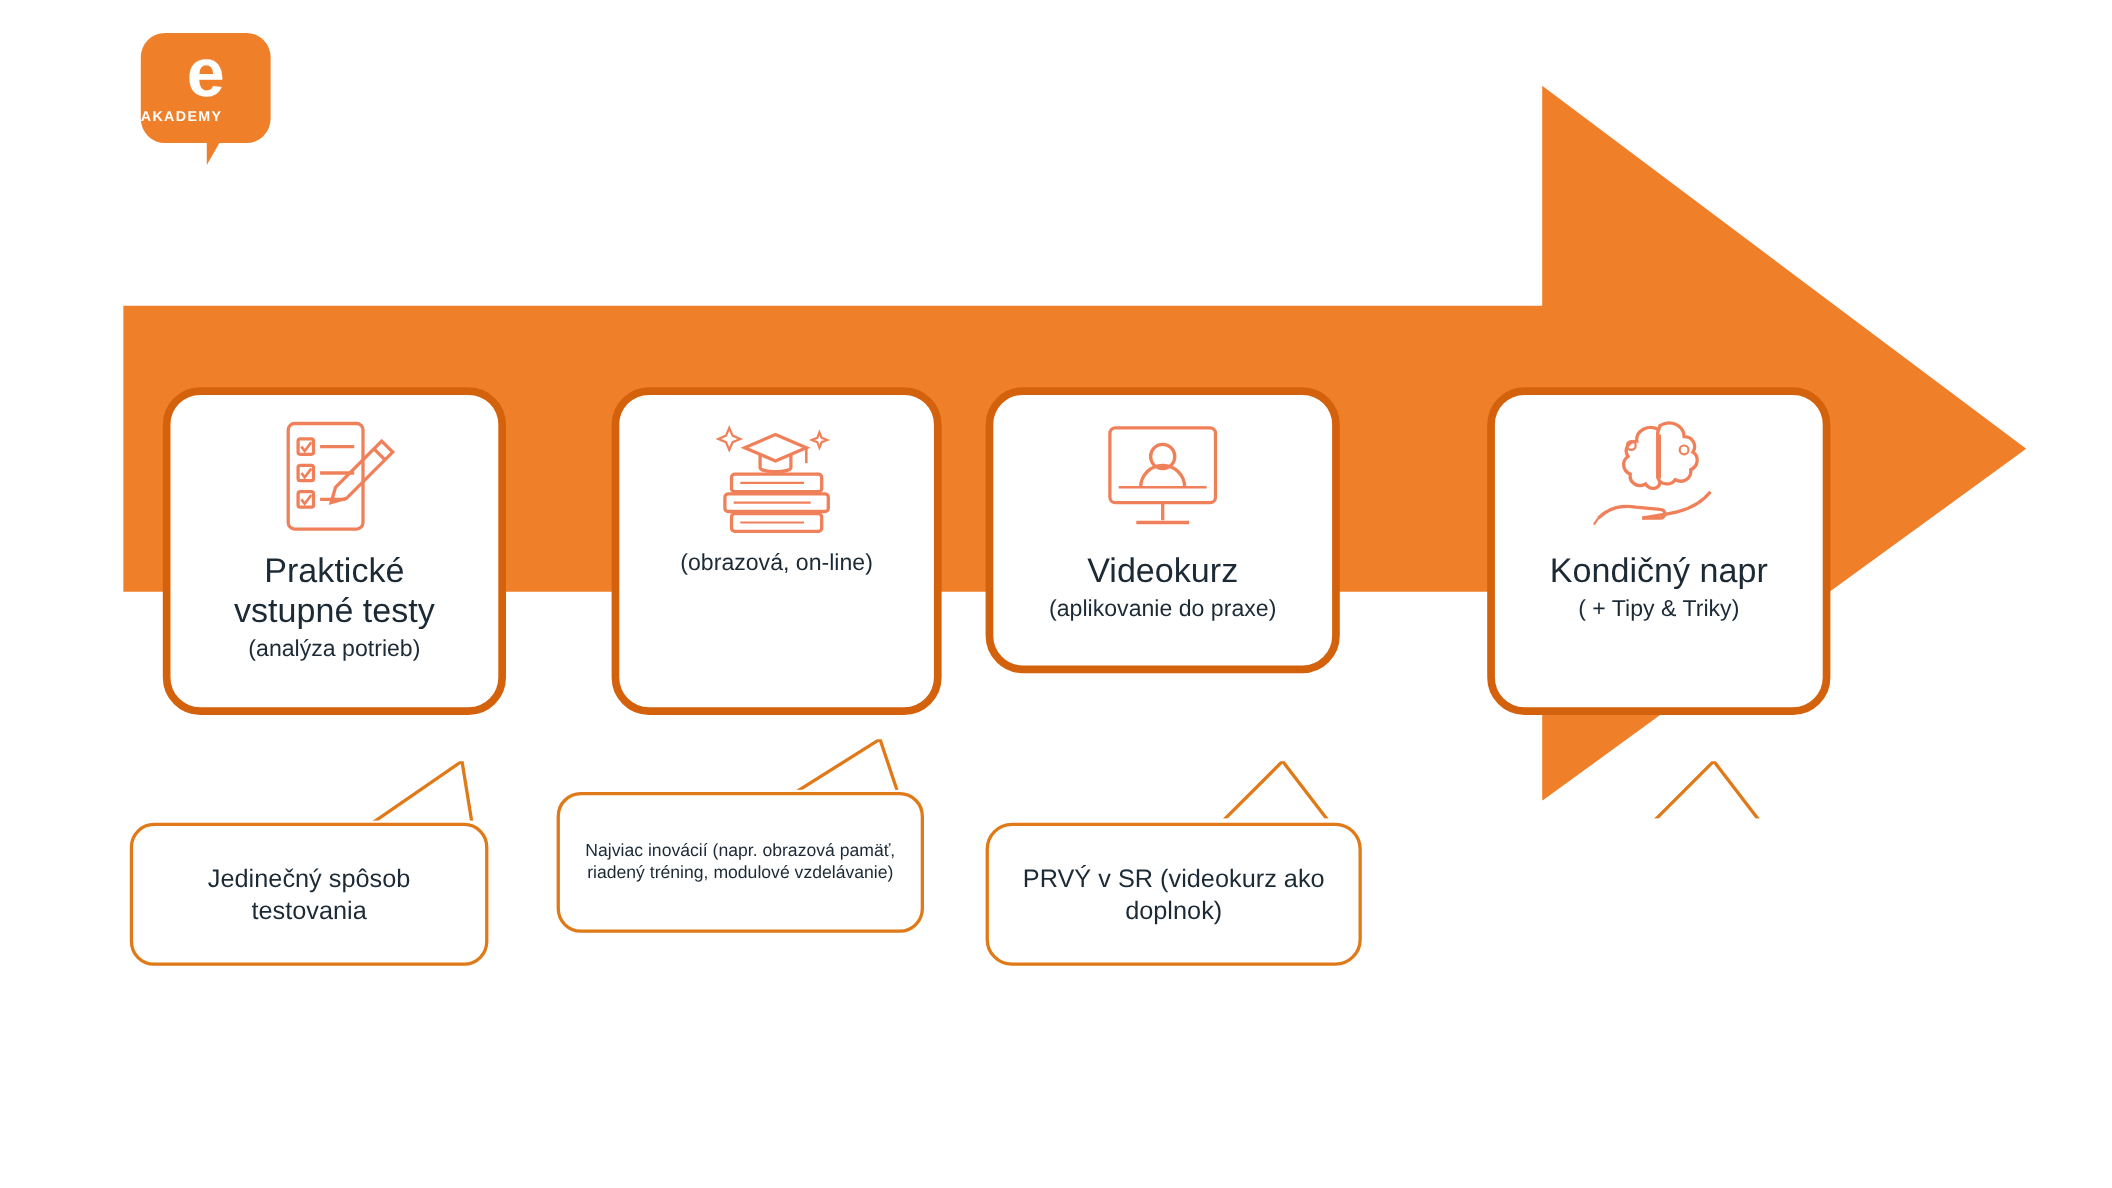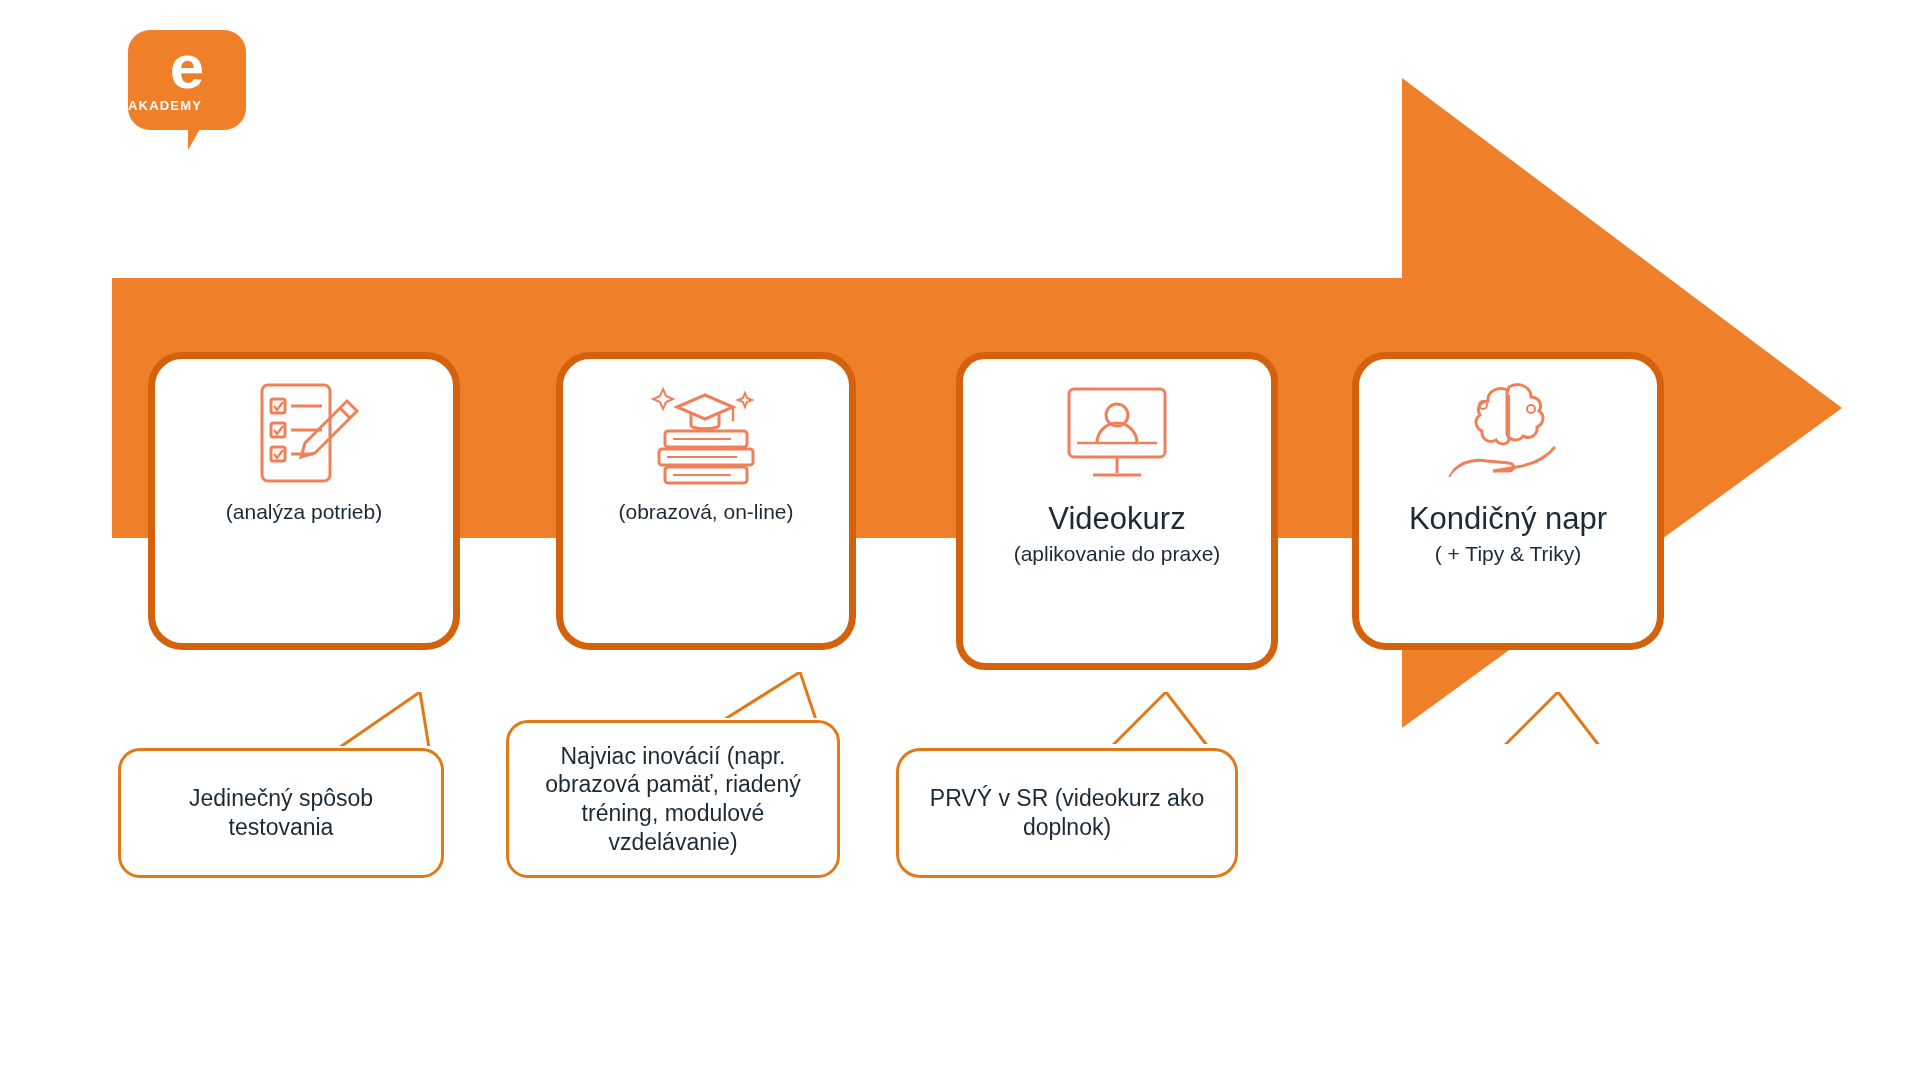--- a/index.html
+++ b/index.html
@@ -111,21 +111,21 @@
     font-size: 21px;
     color: #1c2a36;
     text-align: center;
     line-height: 1.2;
     margin-top: 4px;
     font-family: "Liberation Sans", sans-serif;
   }
 
   #card-0 { left: 148px;  top: 352px; width: 312px; height: 298px; }
   #card-1 { left: 556px;  top: 352px; width: 300px; height: 298px; }
-  #card-2 { left: 956px;  top: 352px; width: 322px; height: 318px; border-radius: 29px; }
+  #card-2 { left: 896px;  top: 352px; width: 322px; height: 260px; }
   #card-3 { left: 1352px; top: 352px; width: 312px; height: 298px; }
 
   
   .callout {
     position: absolute;
     background: #ffffff;
     border: 3px solid #e07a18;
     border-radius: 22px;
     box-sizing: border-box;
     display: flex;
@@ -133,21 +133,21 @@
     justify-content: center;
     text-align: center;
     color: #1c2a36;
     font-family: "Liberation Sans", sans-serif;
     padding: 8px 14px;
     line-height: 1.25;
   }
   .callout .ctext { display: block; }
 
   #callout-0 { left: 118px;  top: 748px; width: 326px; height: 130px; font-size: 23px; }
-  #callout-1 { left: 506px;  top: 720px; width: 334px; height: 158px; font-size: 23px; }
+  #callout-1 { left: 506px;  top: 720px; width: 334px; height: 128px; font-size: 16px; }
   #callout-2 { left: 896px;  top: 748px; width: 342px; height: 130px; font-size: 23px; border-radius: 24px; }
   #callout-3 { left: 1284px; top: 748px; width: 344px; height: 122px; font-size: 27px; }
 
   
   .notch { position: absolute; }
 
 </style>
 </head>
 <body>
 
@@ -176,20 +176,24 @@
         <rect x="27" y="44" width="14" height="14" rx="2"></rect>
         <path d="M30 51 l3 4 l6 -8" stroke-width="2.4"></path>
         <line x1="47" y1="51" x2="78" y2="51"></line>
         <rect x="27" y="68" width="14" height="14" rx="2"></rect>
         <path d="M30 75 l3 4 l6 -8" stroke-width="2.4"></path>
         <line x1="47" y1="75" x2="70" y2="75"></line>
         <path d="M103 22 l10 10 l-42 42 l-14 4 l4 -14 z"></path>
         <line x1="96" y1="29" x2="106" y2="39"></line>
       </svg>
     </div>
+    <div class="step-title">
+      <span>Praktické</span><br>
+      <span>vstupné testy</span>
+    </div>
     <div class="step-sub">(analýza potrieb)</div>
   </div>
 
   <div class="step-card" id="card-1">
     <div class="step-icon">
       <svg width="130" height="112" viewBox="0 0 130 112" xmlns="http://www.w3.org/2000/svg" fill="none" stroke="#f0805a" stroke-width="3">
         <path d="M36 28 l28 -12 l28 12 l-28 12 z"></path>
         <path d="M50 34 v12 c0 5 28 5 28 0 v-12"></path>
         <path d="M92 28 v14" stroke-width="2.4"></path>
         <path d="M22 10 l3 7 l7 3 l-7 3 l-3 7 l-3 -7 l-7 -3 l7 -3 z" stroke-width="2"></path>

